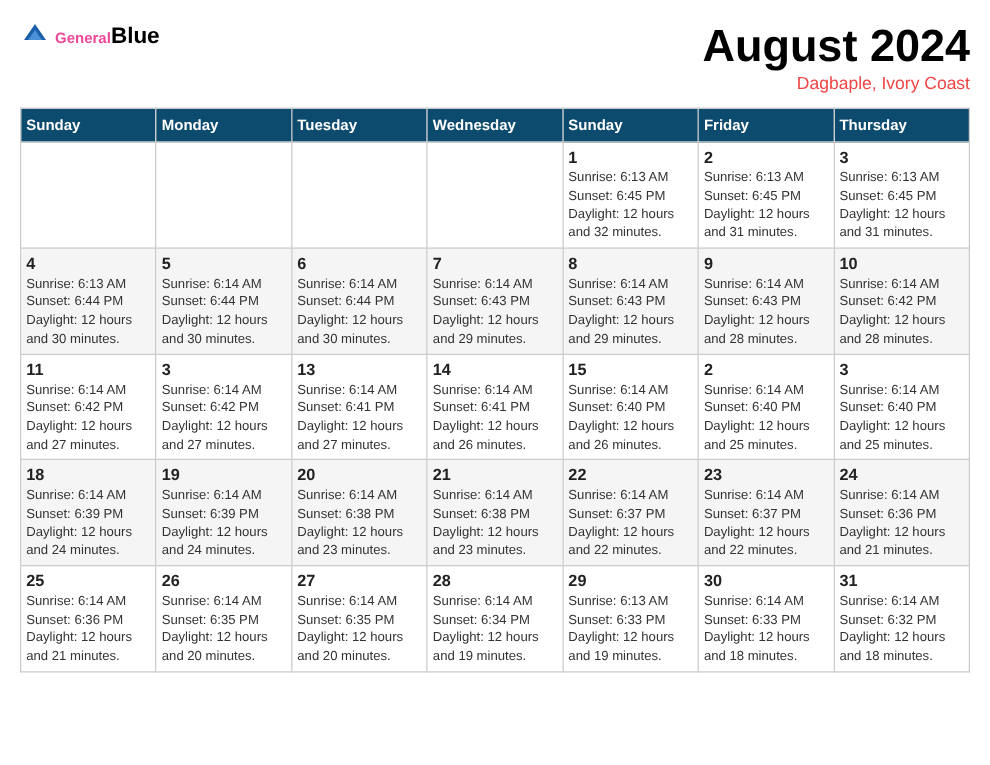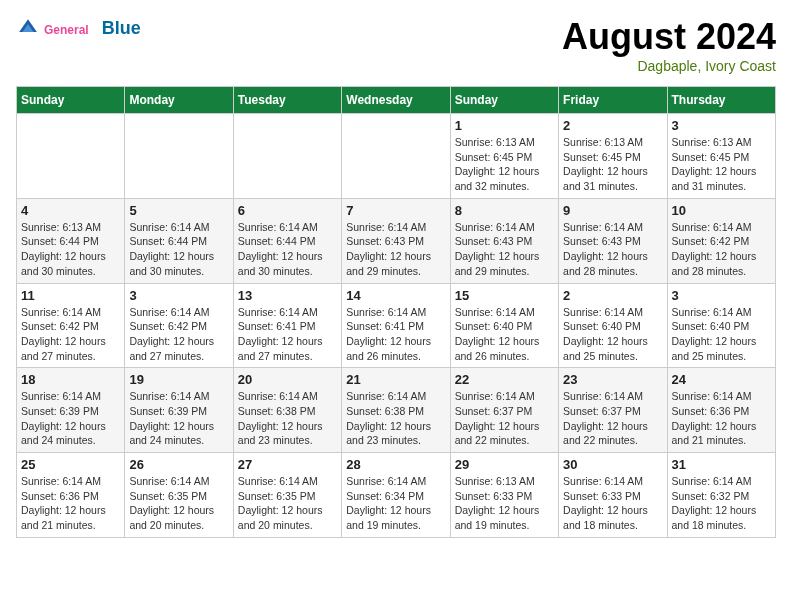--- a/index.html
+++ b/index.html
@@ -22,46 +22,45 @@
       gap: 4px;
     }
     .logo-text-general {
       font-size: 12px;
       font-weight: bold;
       color: #ec4899;
     }
     .logo-text-blue {
       font-size: 18px;
       font-weight: bold;
-      color: #0369a1;
-      margin-left: 13px;
+      color: #000000;
     }
     .logo-icon {
       width: 24px;
       height: 24px;
     }
     .title-block {
       text-align: right;
     }
     .month-year {
       font-size: 36px;
       font-weight: bold;
       color: #000000;
     }
     .location {
       font-size: 14px;
-      color: #4d7c0f;
+      color: #ef4444;
     }
     table {
       width: 100%;
       border-collapse: collapse;
       font-size: 11px;
     }
     thead tr {
-      background-color: #15803d;
+      background-color: #0c4a6e;
       color: #fff;
     }
     thead th {
       padding: 6px 4px;
       text-align: left;
       font-weight: bold;
       font-size: 12px;
       border: 1px solid #ccc;
     }
     tbody tr {

